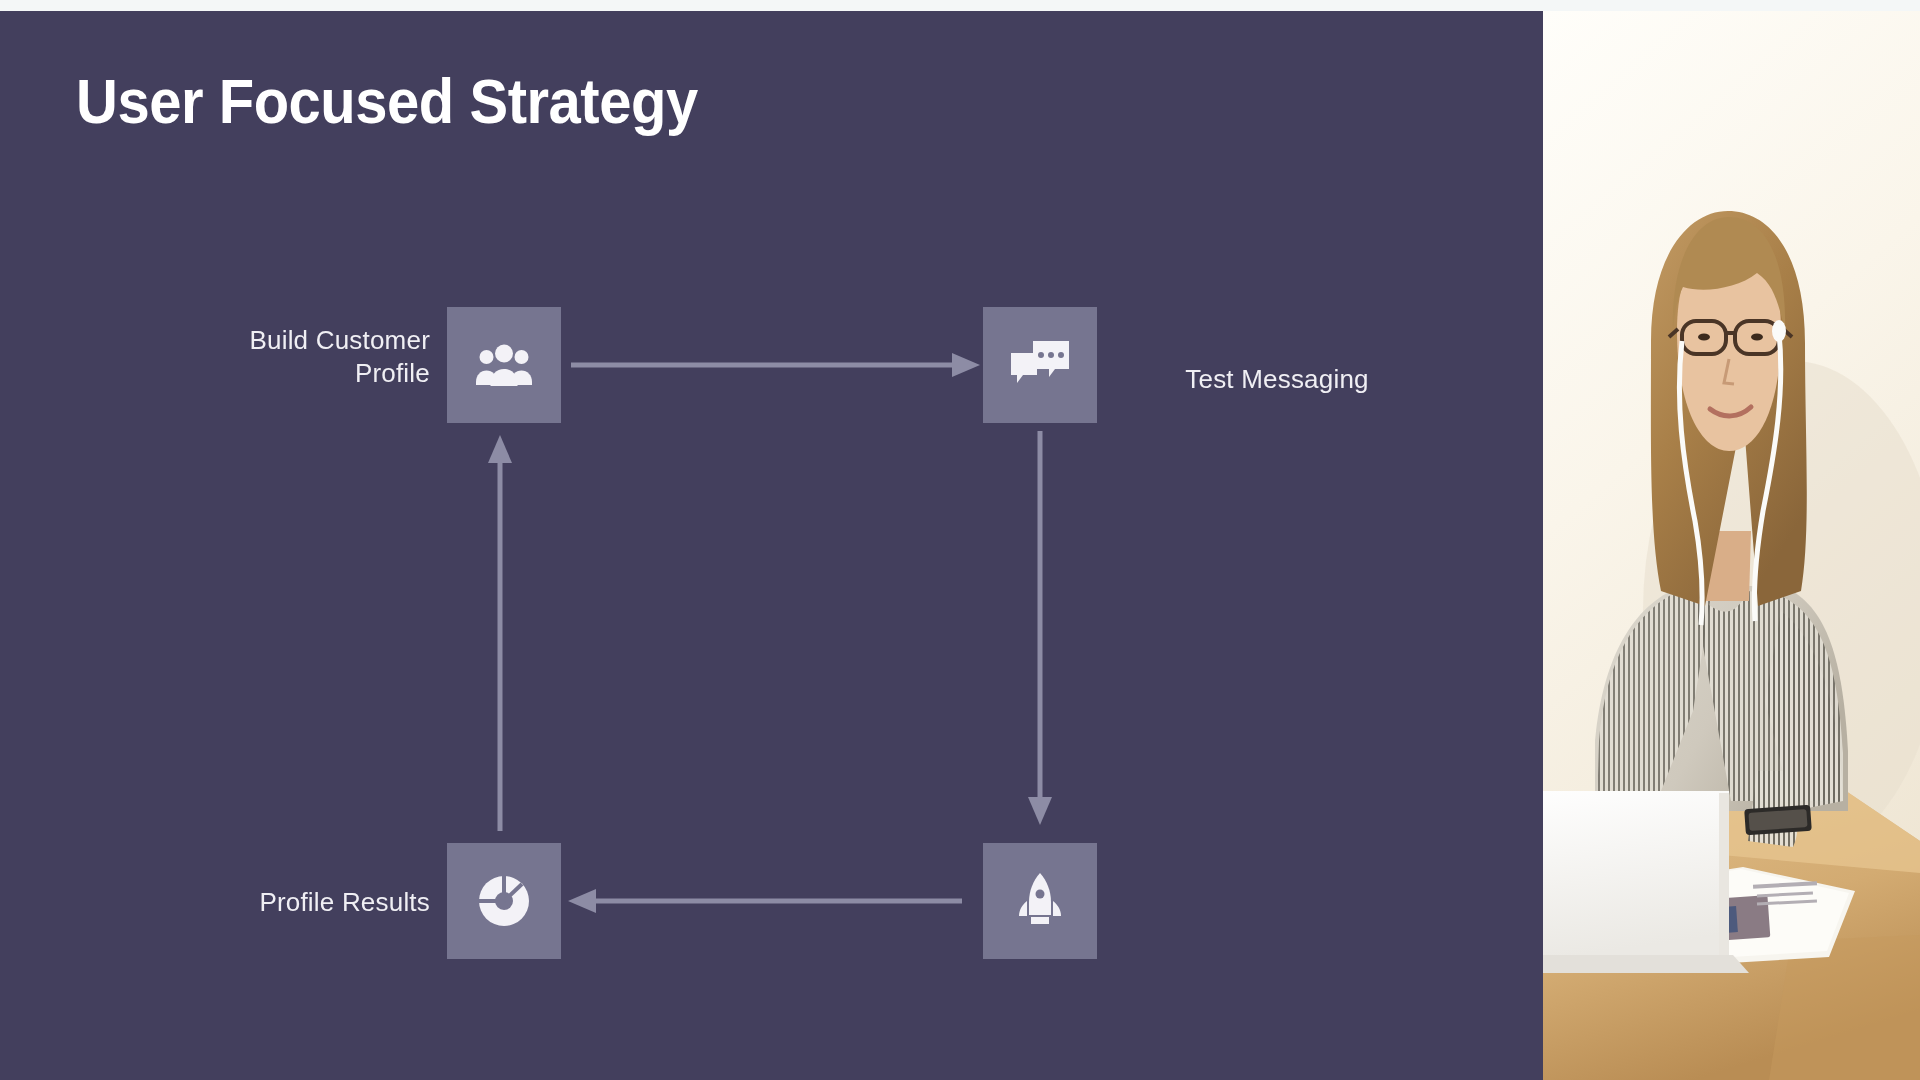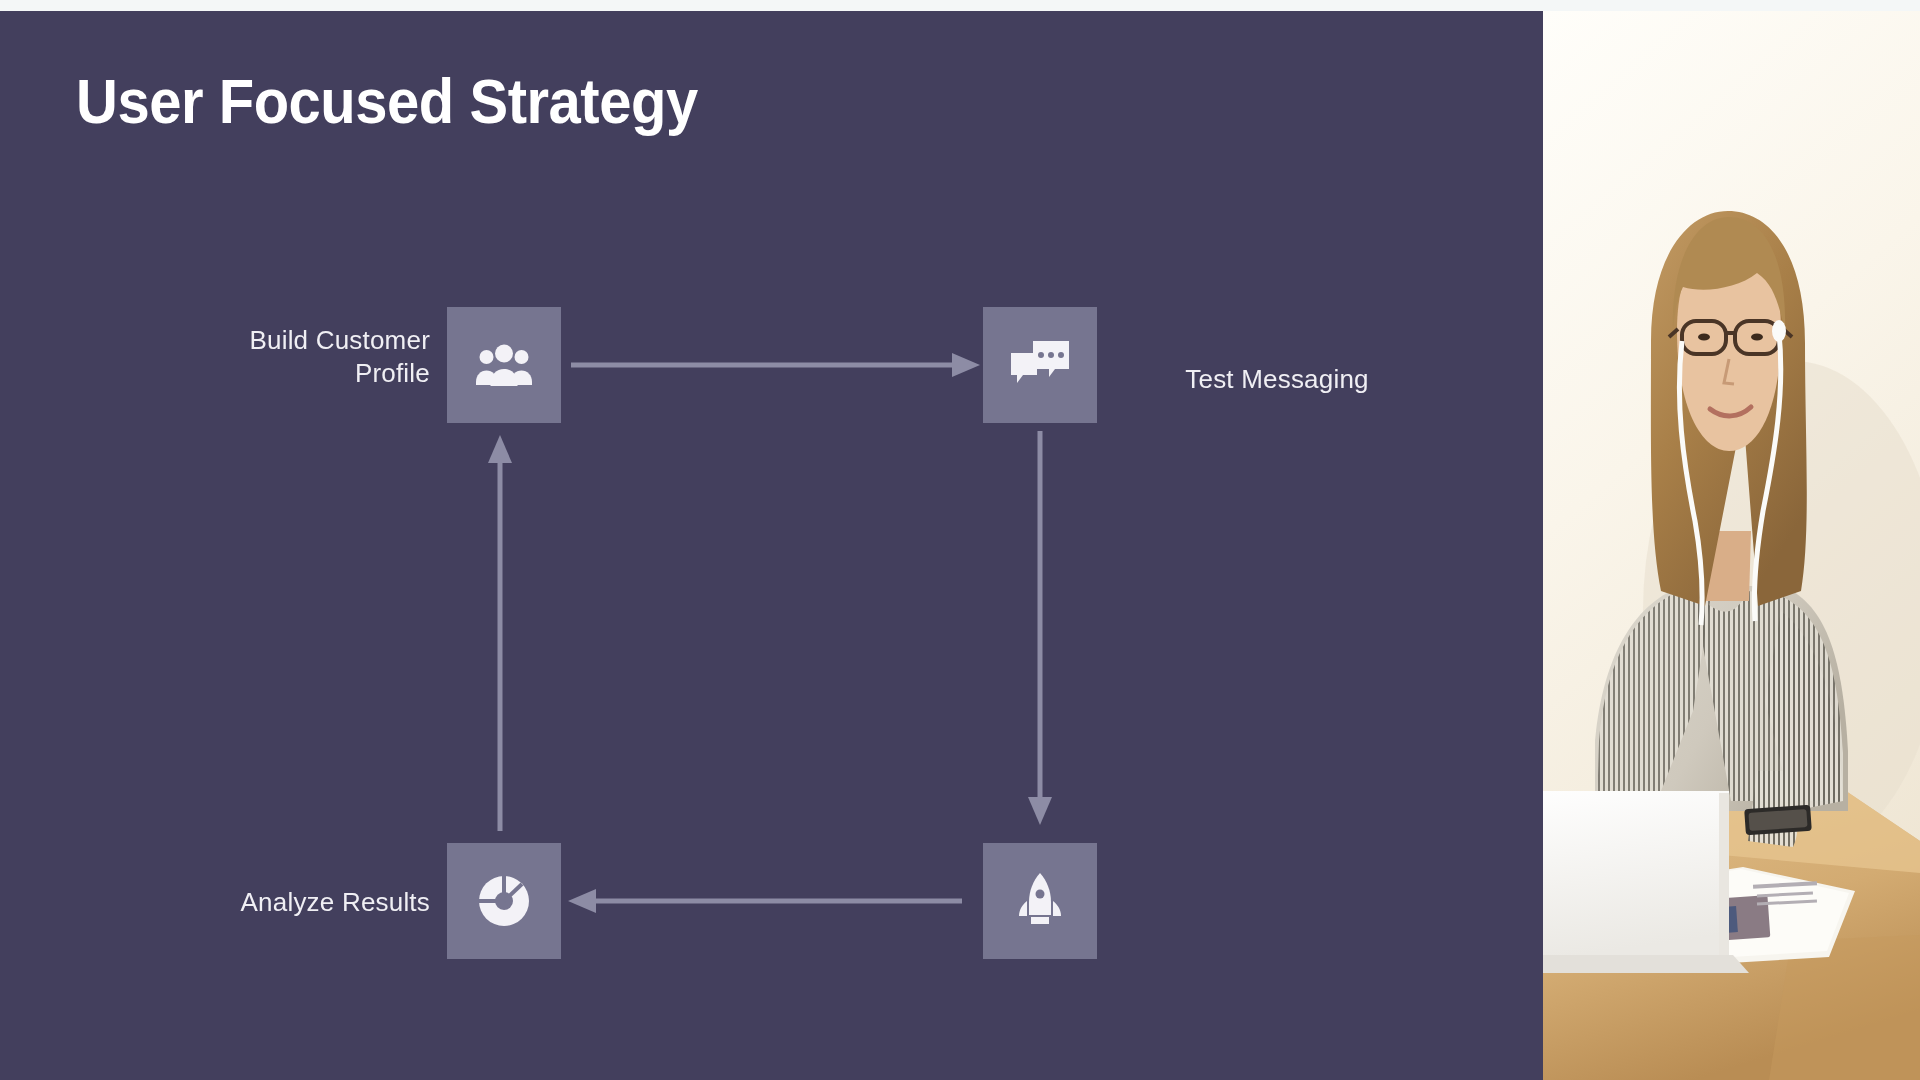--- a/index.html
+++ b/index.html
@@ -207,21 +207,21 @@
           </svg>
         </span>
       </div>
 
       <div class="node-label" id="label-build">Build Customer
 Profile</div>
 
       <div class="node-label" id="label-test">Test Messaging</div>
 
 
-      <div class="node-label" id="label-analyze">Analyze Results</div>
+      <div class="node-label" id="label-analyze">Profile Results</div>
 
     </div>
   </div>
 
   <div id="photo">
     <svg viewBox="0 0 377 1069" xmlns="http://www.w3.org/2000/svg">
       <defs>
         <linearGradient id="wallGrad" x1="0" y1="0" x2="0.3" y2="1">
           <stop offset="0%" stop-color="#fffefa"></stop>
           <stop offset="45%" stop-color="#faf5ea"></stop>

